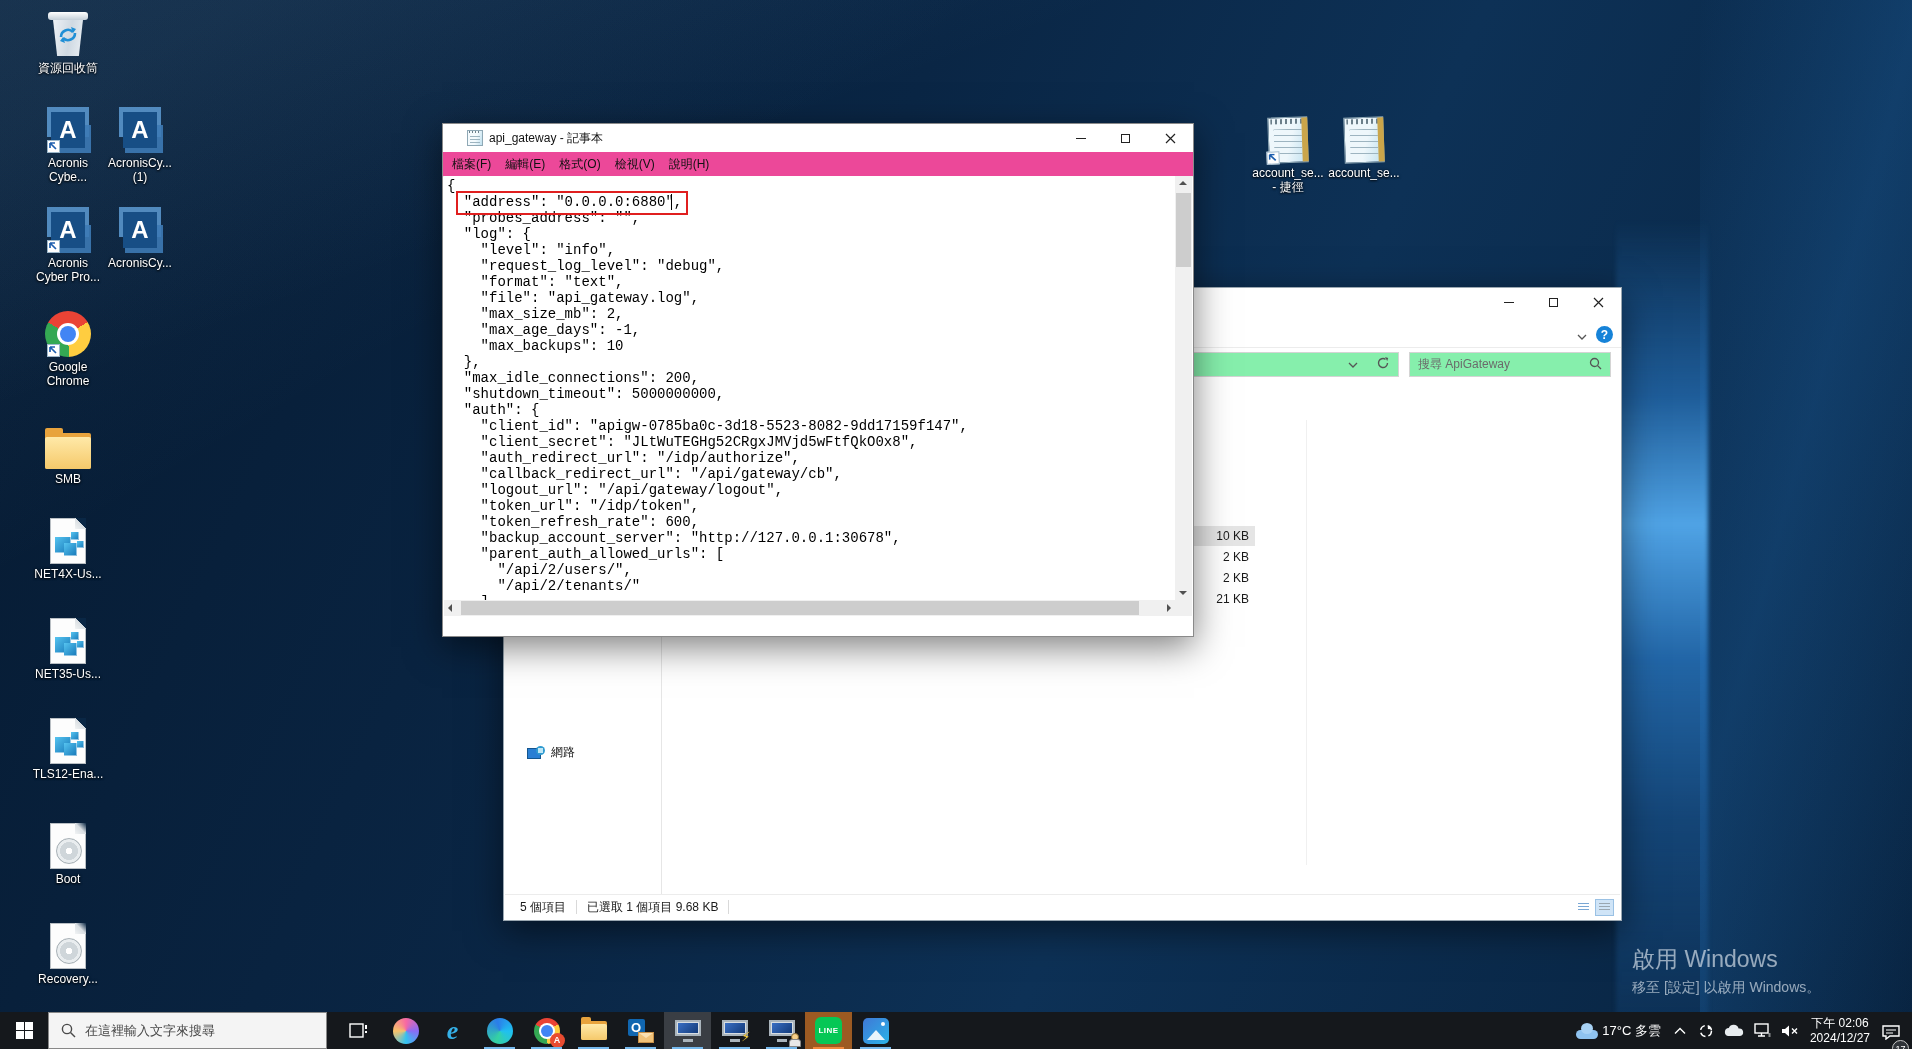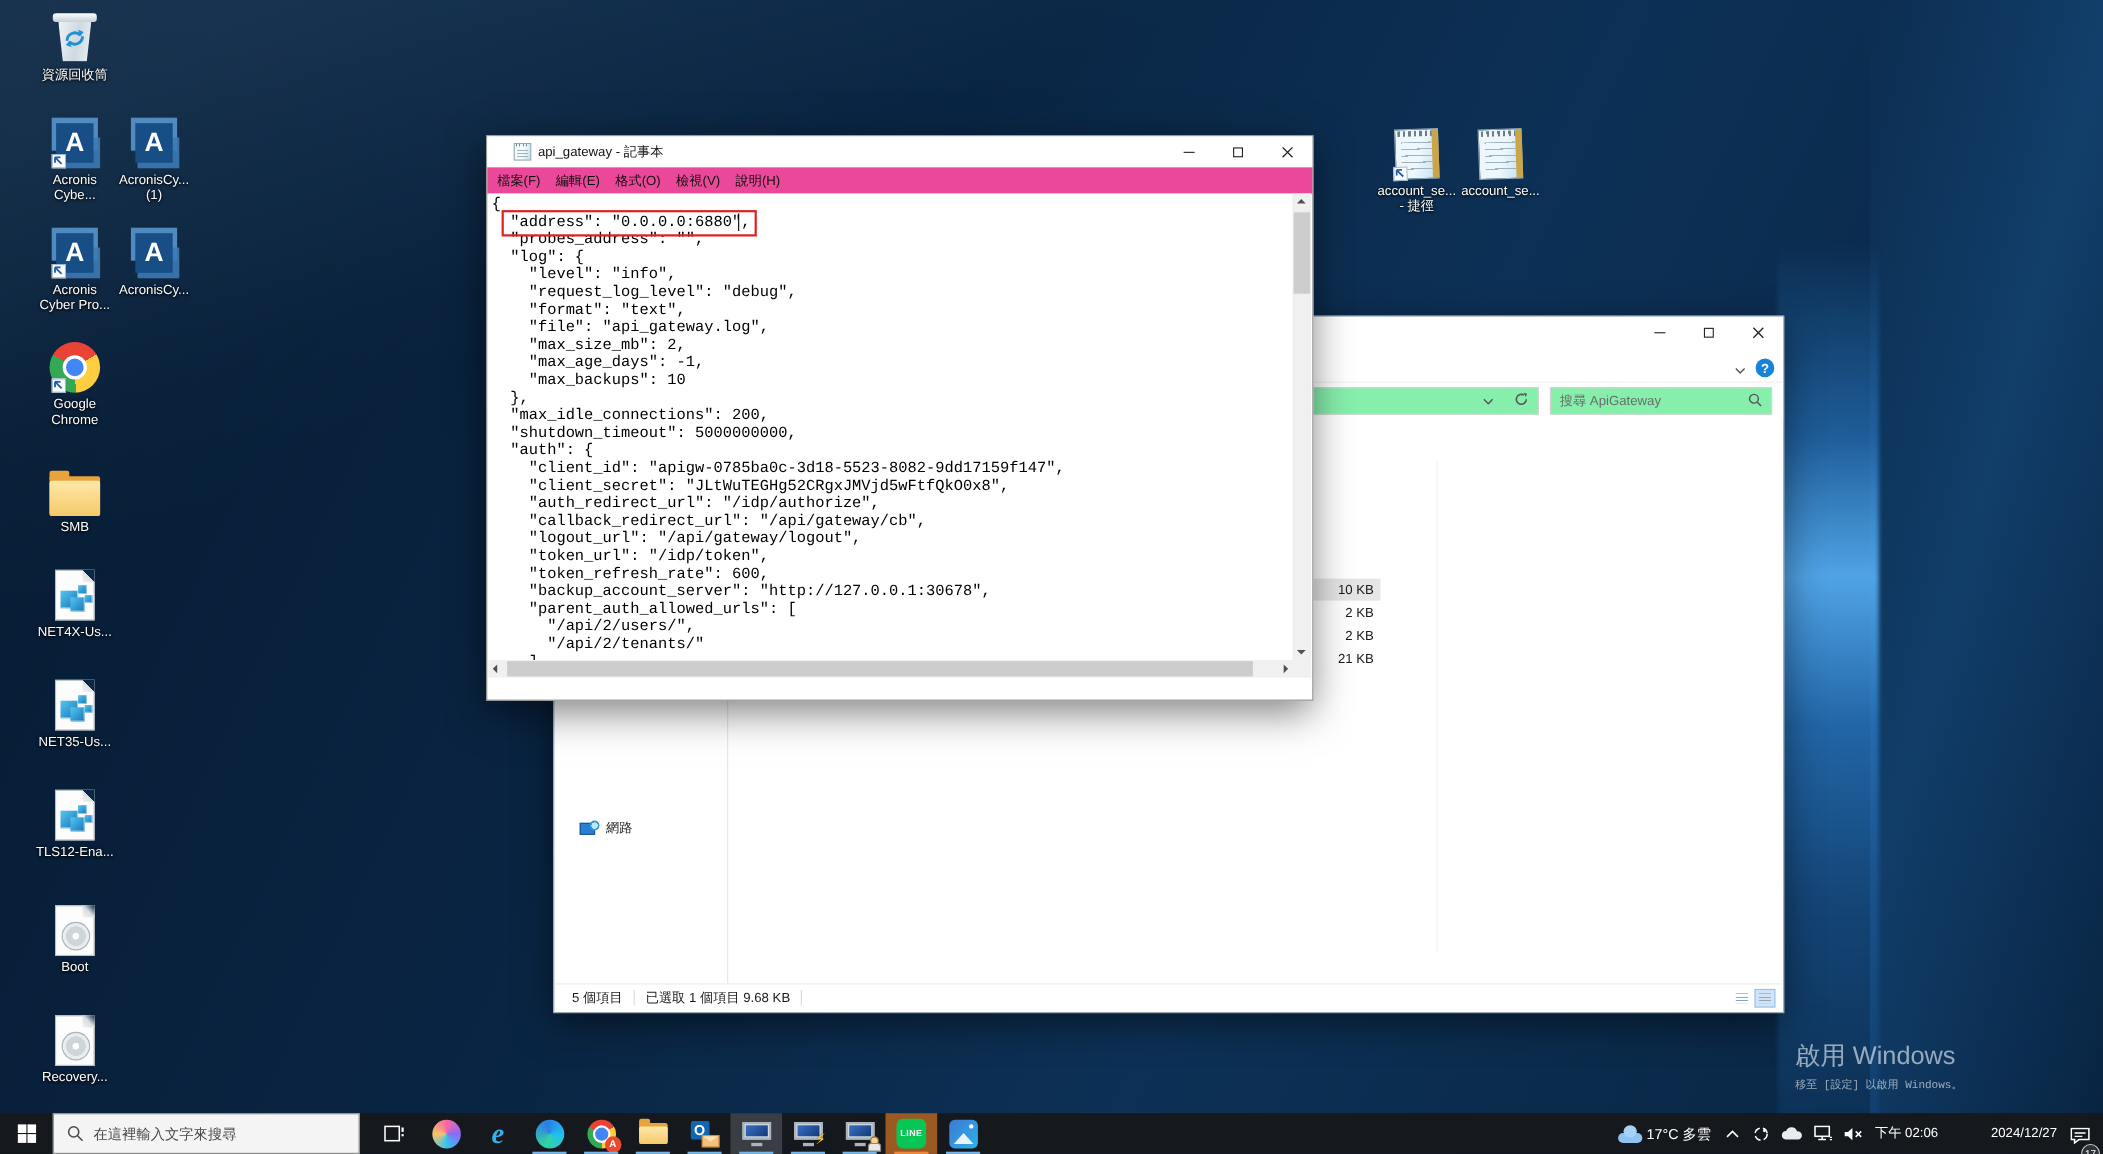--- a/index.html
+++ b/index.html
@@ -130,21 +130,21 @@
   .ex-status{position:absolute;left:1px;right:1px;bottom:1px;height:24px;background:#fff;border-top:1px solid #ececec;
     display:flex;align-items:center;color:#1a1a1a;}
   .ex-status .s-sep{width:1px;height:14px;background:#d9d9d9;margin:0 10px;}
   .viewbtn{width:19px;height:17px;box-sizing:border-box;display:flex;align-items:center;justify-content:center;margin-left:2px;}
   .viewbtn.on{background:#cfe4f7;border:1px solid #9ac1e4;}
   .vb-lines{width:11px;height:9px;background:repeating-linear-gradient(#7aa7d4 0 1px,transparent 1px 3px);}
   .vb-det{width:11px;height:9px;background:repeating-linear-gradient(#9aa7b1 0 1px,transparent 1px 3px);}
   
   .act-wm{position:absolute;left:1632px;top:944px;color:rgba(235,242,248,.62);}
   .act-wm .l1{font-size:23px;font-weight:300;}
-  .act-wm .l2{font-size:10px;margin-top:4px;font-family:Liberation Mono, monospace;}
+  .act-wm .l2{font-size:14px;margin-top:4px;}
   
   .taskbar{position:absolute;left:0;bottom:0;width:1912px;height:37px;background:#15181c;display:flex;align-items:stretch;}
   .tb-start{width:48px;display:flex;align-items:center;justify-content:center;}
   .tb-search{width:279px;background:#f4f4f4;border:1px solid #888;box-sizing:border-box;display:flex;align-items:center;
     color:#4a4a4a;font-size:13px;}
   .tb-search svg{margin:0 9px 0 12px;}
   .tb-slot{width:47px;display:flex;align-items:center;justify-content:center;position:relative;}
   .tb-slot.run::after{content:"";position:absolute;left:8px;right:8px;bottom:0;height:2px;background:#76b9ed;}
   .tb-slot.active{background:#3a3e44;}
   .tb-slot.alert{background:#9c5a22;}
@@ -183,21 +183,21 @@
   .ti-photos{position:relative;width:26px;height:26px;border-radius:5px;overflow:hidden;
     background:linear-gradient(135deg,#3f78d6,#2bb3e8);}
   .ti-photos::before{content:"";position:absolute;left:4px;bottom:4px;border:9px solid transparent;border-bottom:10px solid #eaf4fb;border-width:0 9px 10px;}
   .ti-photos::after{content:"";position:absolute;right:4px;top:4px;width:4px;height:4px;border-radius:50%;background:#fff;}
   .tray{margin-left:auto;display:flex;align-items:center;color:#fff;}
   .tray .titem{display:flex;align-items:center;justify-content:center;padding:0 6px;height:37px;}
   .tray .wtxt{font-size:13px;margin-left:2px;}
   .cloud-w{width:26px;height:16px;position:relative;}
   .cloud-w::before{content:"";position:absolute;left:2px;bottom:0;width:22px;height:9px;border-radius:6px;background:#8fc3f0;}
   .cloud-w::after{content:"";position:absolute;left:7px;top:0;width:12px;height:11px;border-radius:50%;background:#a8d2f5;}
-  .clock{display:flex;flex-direction:row;align-items:center;justify-content:center;font-size:12px;line-height:15px;padding:0 8px;gap:48px;}
+  .clock{display:flex;flex-direction:column;align-items:center;justify-content:center;font-size:12px;line-height:15px;padding:0 8px;}
   .notifbadge{position:relative;}
   .notifbadge .num{position:absolute;right:-7px;bottom:-6px;background:#2f3338;border:1px solid #c8c8c8;border-radius:50%;
     width:15px;height:15px;font-size:9px;display:flex;align-items:center;justify-content:center;color:#fff;}
 </style>
 </head>
 <body>
 
 <div class="screen">
   <div class="wallpaper">
     <div class="beam beam3"></div>

